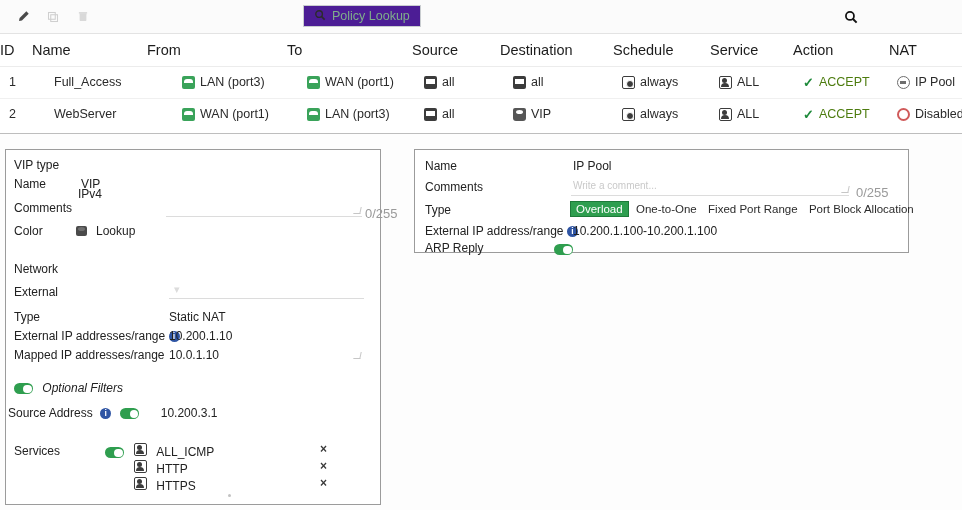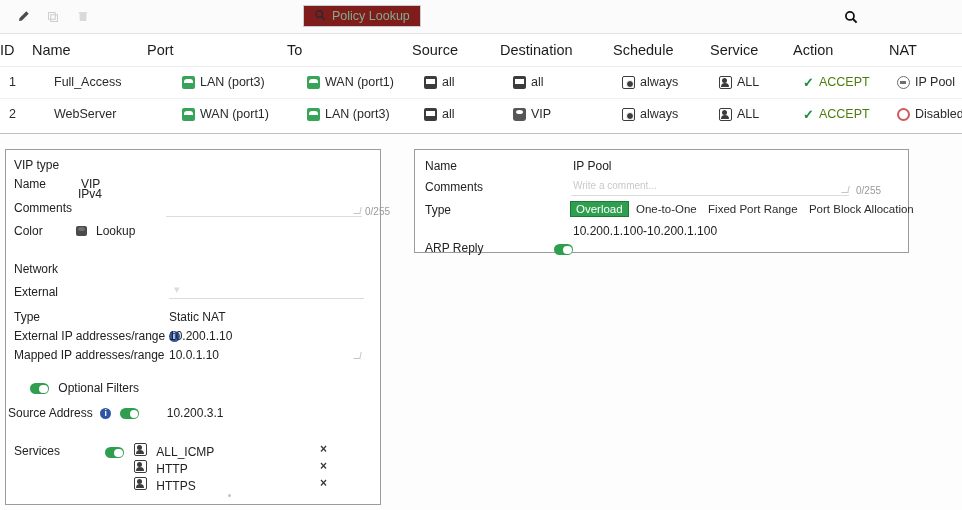--- a/index.html
+++ b/index.html
@@ -32,21 +32,21 @@
     width: 30px; height: 22px;
     display: flex; align-items: center; justify-content: center;
     color: #4a4a4a;
   }
   .tb-icon.dim { color: #c8c8c8; }
   .tb-icon svg { display:block; }
   .tb-gap { width: 8px; }
   .btn-lookup {
     position: absolute; left: 303px; top: 5px;
     height: 22px; padding: 0 10px;
-    border: 1px solid #c9cdd0; background: #7f1d1d;
+    border: 1px solid #c9cdd0; background: #4c1d95;
     color: #7fae8b; font-size: 12.5px;
     display: flex; align-items: center; gap: 6px;
     white-space: nowrap;
   }
   .btn-lookup .mag { color:#2b2b2b; }
   .tb-search {
     position: absolute; left: 840px; top: 6px;
     width: 22px; height: 22px;
     display:flex; align-items:center; justify-content:center;
     color:#1f1f1f;
@@ -164,21 +164,21 @@
   }
   .swatch {
     display:inline-block; width:11px; height:10px; border-radius:2px;
     background:#4a4a4a; vertical-align:middle;
   }
   .swatch::after{
     content:""; display:block; margin:1.5px auto 0; width:7px; height:4px;
     background:#6f6f6f; border-radius:50%;
   }
   .xbtn { color:#3a3a3a; font-size:12px; font-weight:700; cursor:default; }
-  .counter { font-size:10px; color:#9a9a9a; }
+  .counter { font-size:13px; color:#9a9a9a; }
 
   .underline-field {
     position:absolute; border-bottom:1px solid #dcdcdc; height:1px;
   }
   .resize-grip {
     position:absolute; width:7px; height:7px;
     border-right:1.5px solid #c6c6c6; border-bottom:1.5px solid #c6c6c6;
     transform: skewX(-12deg);
   }
   .chip {
@@ -246,21 +246,21 @@
           <col class="c-dst">
           <col class="c-sched">
           <col class="c-svc">
         <col class="c-action">
           <col class="c-nat">
       </colgroup>
       <thead>
         <tr>
           <th class="hc">ID</th>
           <th class="hc">Name</th>
-          <th class="hc">Port</th>
+          <th class="hc">From</th>
           <th class="hc">To</th>
           <th class="hc">Source</th>
           <th class="hc">Destination</th>
           <th class="hc">Schedule</th>
           <th class="hc">Service</th>
           <th class="hc">Action</th>
           <th class="hc">NAT</th>
         </tr>
       </thead>
       <tbody>
@@ -421,30 +421,30 @@
     <div class="row" style="left:8px; top:179px;">
       <span>External IP addresses/range</span>
       <span class="info-i">i</span>
     </div>
     <div class="row" style="left:163px; top:179px;">10.200.1.10</div>
 
     <div class="row" style="left:8px; top:198px;">Mapped IP addresses/range</div>
     <div class="row" style="left:163px; top:198px;">10.0.1.10</div>
     <div class="resize-grip" style="left:348px; top:202px;"></div>
 
-    <div class="row" style="left:24px; top:231px;">
+    <div class="row" style="left:8px; top:231px;font-style:italic;">
       <span class="toggle"></span>
       <span style="margin-left:6px;">Optional Filters</span>
     </div>
 
     <div class="row" style="left:2px; top:256px;">
       <span>Source Address</span>
       <span class="info-i" style="margin-left:4px;">i</span>
       <span class="toggle" style="margin-left:6px;"></span>
-      <span style="margin-left:24px;">10.200.3.1</span>
+      <span style="margin-left:18px;">10.200.3.1</span>
     </div>
 
     <div class="row" style="left:8px; top:294px;">Services</div>
     <div class="row" style="left:99px; top:295px;">
       <span class="toggle"></span>
     </div>
 
     <div class="row" style="left:128px; top:293px;">
       <span class="gi gi-svc"></span>
       <span style="margin-left:6px;">ALL_ICMP</span>
@@ -478,20 +478,24 @@
     <div class="row counter" style="left:441px; top:35px;">0/255</div>
 
     <div class="row" style="left:10px; top:53px;">Type</div>
     <div class="row" style="left:155px; top:51px;">
       <span class="chip">Overload</span>
       <span class="opt">One-to-One</span>
       <span class="opt">Fixed Port Range</span>
       <span class="opt">Port Block Allocation</span>
     </div>
 
+    <div class="row" style="left:10px; top:74px;">
+      <span>External IP address/range</span>
+      <span class="info-i">i</span>
+    </div>
     <div class="row" style="left:158px; top:74px;">10.200.1.100-10.200.1.100</div>
 
     <div class="row" style="left:10px; top:91px;">ARP Reply</div>
     <div class="row" style="left:139px; top:92px;">
       <span class="toggle"></span>
     </div>
   </div>
 
 </div>
 

